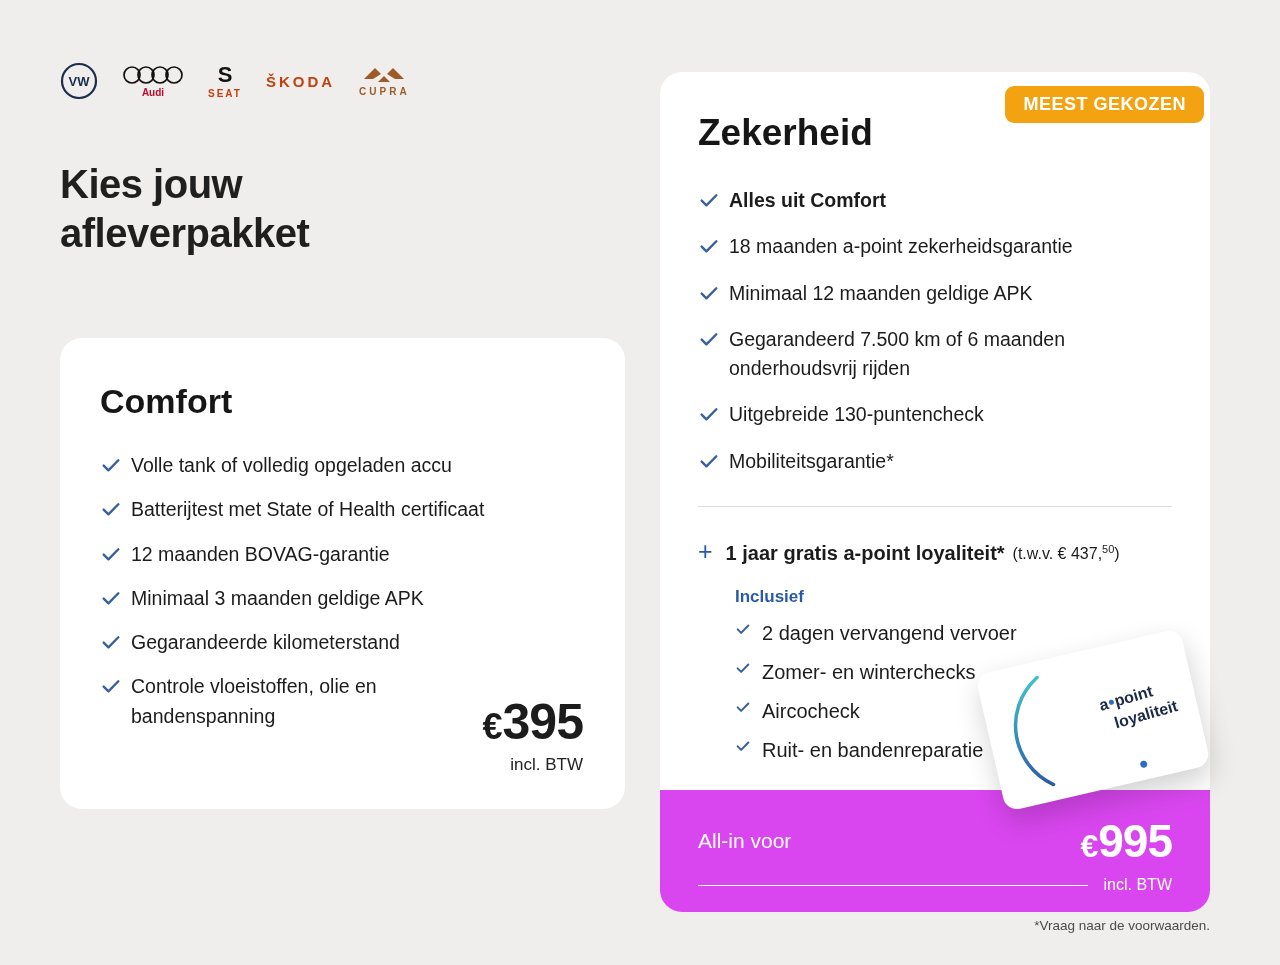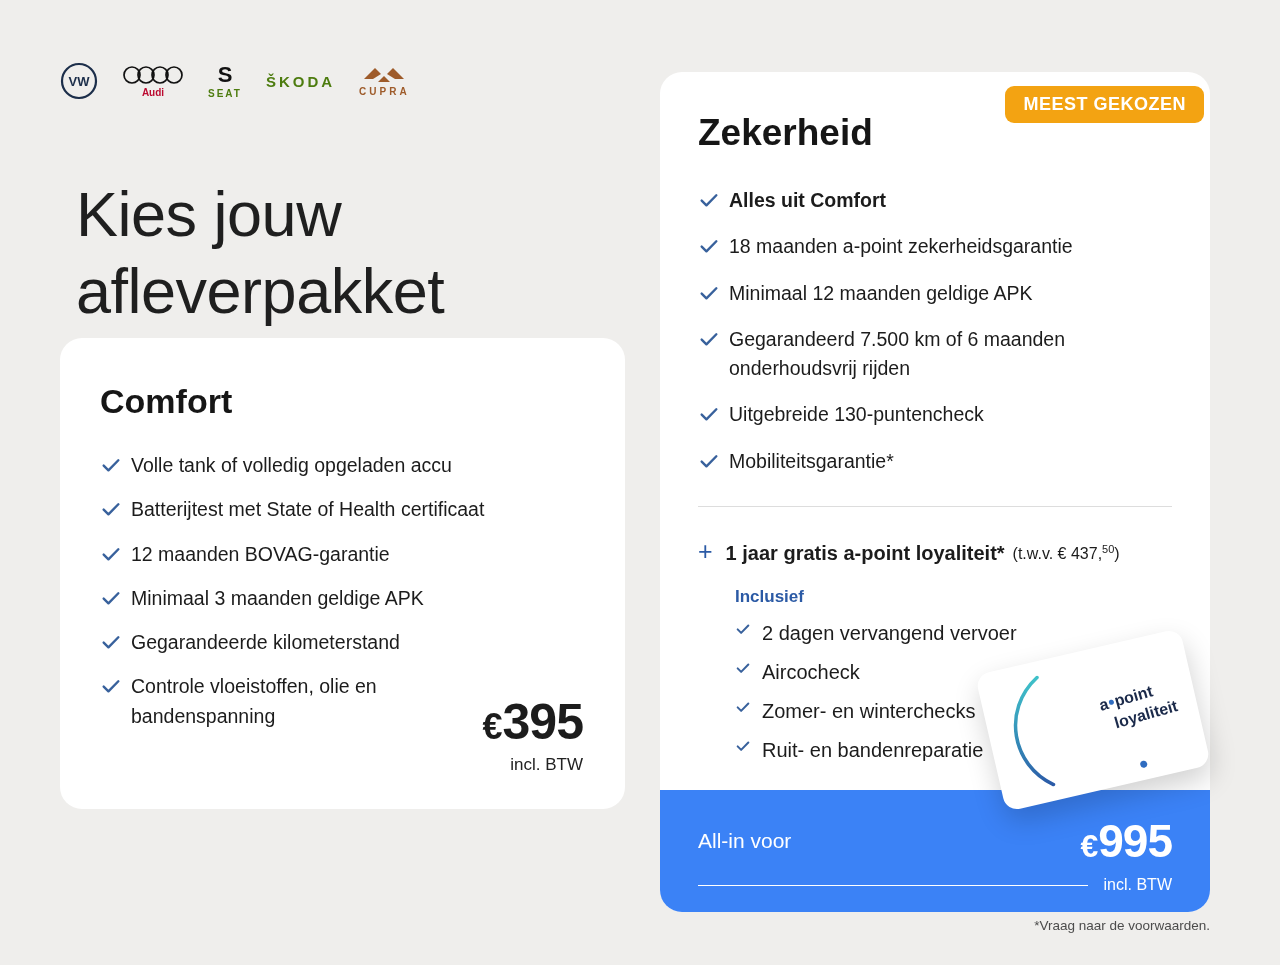--- a/index.html
+++ b/index.html
@@ -5,28 +5,28 @@
   html,body{margin:0;padding:0;}
   body{background:#e4e2df;}
   .page{
     position:relative;width:1280px;height:965px;margin:0 auto;
     background:#efeeec;overflow:hidden;
     font-family:"Liberation Sans",sans-serif;color:#1c1c1c;
   }
   
   .brand-row{position:absolute;left:60px;top:62px;display:flex;align-items:center;gap:24px;}
   .logo{display:flex;flex-direction:column;align-items:center;gap:2px;}
-  .logo-label{font-size:10px;font-weight:700;letter-spacing:2px;color:#4d7c0f;}
+  .logo-label{font-size:10px;font-weight:700;letter-spacing:2px;color:#c2410c;}
   .audi-label{color:#bb0a30;letter-spacing:0;font-size:10px;}
   .skoda-label{font-size:15px;font-weight:800;letter-spacing:3px;}
   .cupra-label{color:#9e5b2a;letter-spacing:3px;}
   .seat-mark{font-size:22px;font-weight:900;line-height:1;color:#111;}
   
-  .main-heading{position:absolute;left:60px;top:160px;margin:16px;font-size:63px;line-height:1.22;
-    font-weight:400;letter-spacing:-0.5px;color:#1f1f1f;}
+  .main-heading{position:absolute;left:60px;top:160px;margin:0;font-size:40px;line-height:1.22;
+    font-weight:700;letter-spacing:-0.5px;color:#1f1f1f;}
   
   .card{position:absolute;background:#fff;border-radius:22px;box-sizing:border-box;}
   .card-comfort{left:60px;top:338px;width:565px;height:471px;padding:44px 40px;}
   .card-zekerheid{left:660px;top:72px;width:550px;height:840px;padding:40px 38px;}
   .card-title{margin:0;font-weight:700;color:#161616;}
   .comfort-title{font-size:34px;margin-bottom:30px;}
   .zekerheid-title{font-size:37px;margin-bottom:32px;}
   
   .check-list{list-style:none;margin:0;padding:0;}
   .check-list li{display:flex;align-items:flex-start;gap:9px;font-size:19.5px;line-height:1.5;margin-bottom:15px;}
@@ -60,21 +60,21 @@
   .loyalty-card{position:absolute;right:12px;top:578px;width:210px;height:140px;background:#fff;
     border-radius:14px;transform:rotate(-13deg);box-shadow:0 12px 28px rgba(0,0,0,.18);z-index:2;}
   .loyalty-card .arc{position:absolute;left:4px;top:8px;}
   .loyalty-card .card-text{position:absolute;right:20px;top:46px;font-size:16px;font-weight:700;
     color:#1b2a4a;line-height:1.3;transform:rotate(-3deg);}
   .loyalty-card .card-text .l2{display:block;margin-left:10px;}
   .loyalty-card .dot-sep{display:inline-block;width:5px;height:5px;border-radius:50%;background:#2f6cc0;
     vertical-align:middle;margin:0 1px 3px;}
   .loyalty-card .blue-dot{position:absolute;bottom:12px;right:62px;width:7px;height:7px;border-radius:50%;background:#2f6cc0;}
   
-  .price-bar{position:absolute;left:0;right:0;bottom:0;height:122px;background:#3b82f6;
+  .price-bar{position:absolute;left:0;right:0;bottom:0;height:122px;background:#d946ef;
     border-radius:0 0 22px 22px;padding:24px 38px 0;box-sizing:border-box;color:#fff;z-index:1;}
   .price-bar .row1{display:flex;justify-content:space-between;align-items:center;}
   .allin-label{font-size:21px;}
   .bar-euro{font-size:32px;font-weight:600;}
   .bar-amount{font-size:46px;font-weight:700;letter-spacing:-1px;}
   .price-bar .row2{display:flex;align-items:center;gap:16px;margin-top:8px;}
   .price-bar .rule{flex:1;height:1px;background:#fff;}
   .bar-tax{font-size:16px;}
   
   .footnote{position:absolute;right:70px;top:918px;font-size:13.5px;color:#4c4c4c;}
@@ -226,27 +226,27 @@
       <li>
         <svg class="chk small" viewBox="0 0 24 24">
             <path d="M4 12.6l5.2 5.2L20 6.8"></path>
           </svg>
         <span class="txt">2 dagen vervangend vervoer</span>
         </li>
       <li>
         <svg class="chk small" viewBox="0 0 24 24">
             <path d="M4 12.6l5.2 5.2L20 6.8"></path>
           </svg>
+        <span class="txt">Zomer- en winterchecks</span>
+        </li>
+      <li>
+        <svg class="chk small" viewBox="0 0 24 24">
+            <path d="M4 12.6l5.2 5.2L20 6.8"></path>
+          </svg>
         <span class="txt">Aircocheck</span>
-        </li>
-      <li>
-        <svg class="chk small" viewBox="0 0 24 24">
-            <path d="M4 12.6l5.2 5.2L20 6.8"></path>
-          </svg>
-        <span class="txt">Zomer- en winterchecks</span>
         </li>
       <li>
         <svg class="chk small" viewBox="0 0 24 24">
             <path d="M4 12.6l5.2 5.2L20 6.8"></path>
           </svg>
         <span class="txt">Ruit- en bandenreparatie</span>
         </li>
     </ul>
 
     <div class="loyalty-card">

